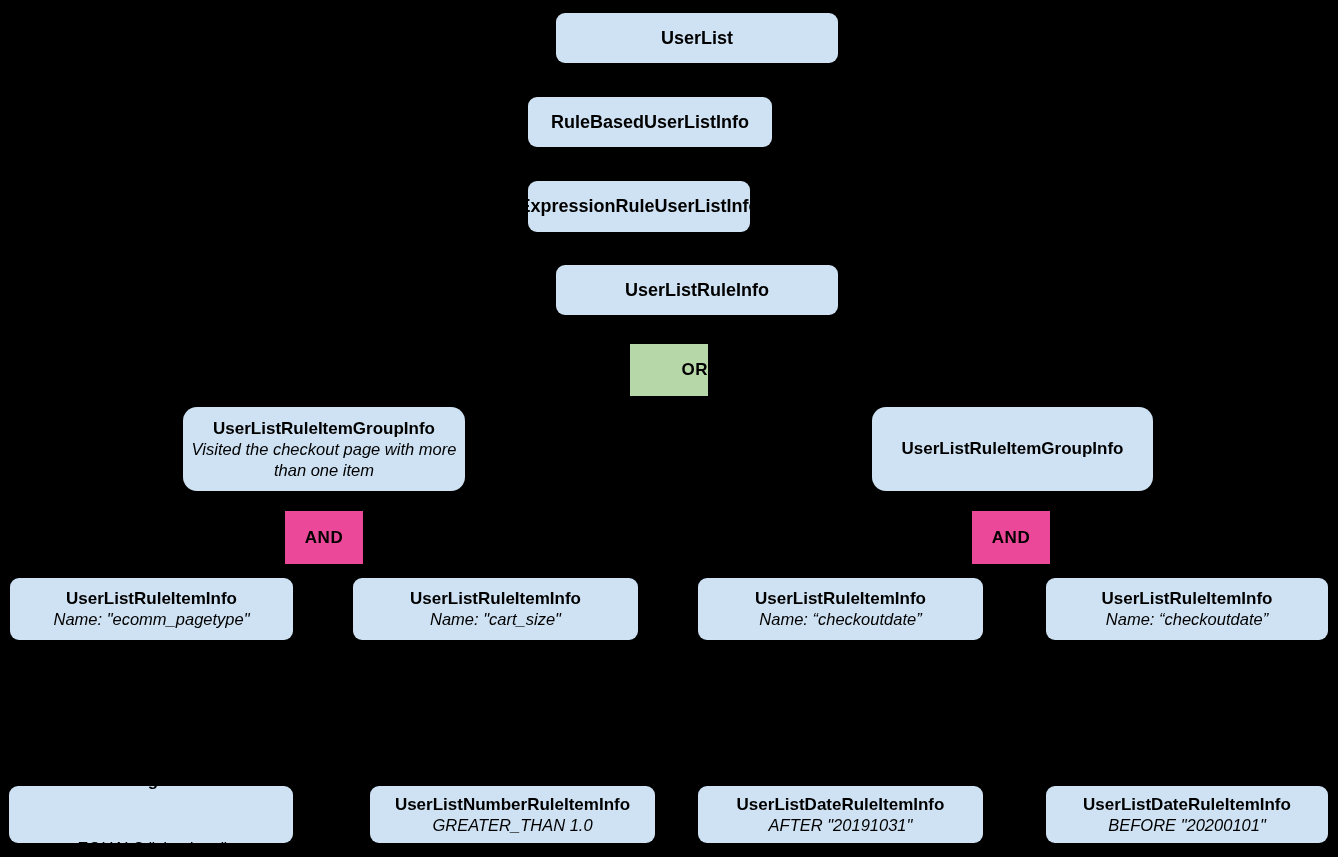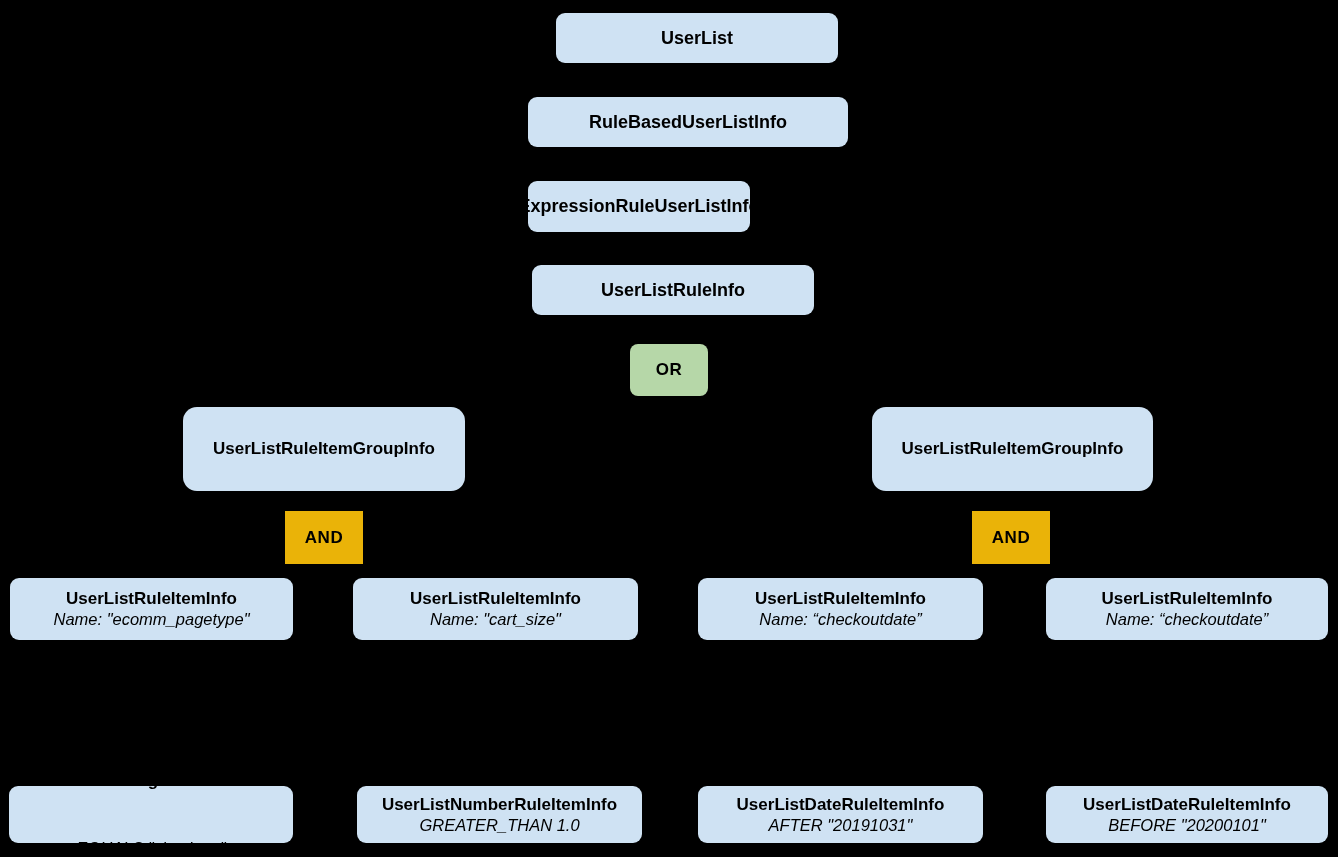--- a/index.html
+++ b/index.html
@@ -17,63 +17,64 @@
     display: flex;
     flex-direction: column;
     align-items: center;
     justify-content: center;
     text-align: center;
     box-sizing: border-box;
     line-height: 1.25;
   }
   .blue  { background: #cfe2f3; border-radius: 9px; }
   .group { border-radius: 14px; margin-top: 24px; }
-  .op    { background: #b6d7a8; border-radius: 8px; }
-  .op-and{ background: #eab308; border-radius: 0; }
+  .op    { background: #b6d7a8; border-radius: 0; align-items: flex-end; }
+  .op-and{ background: #ec4899; border-radius: 0; }
   .title    { font-weight: bold; font-size: 18px; }
   .title-sm { font-weight: bold; font-size: 17px; }
   .subtitle { font-style: italic; font-size: 16.5px; padding: 0 8px; }
   .op-label { font-weight: bold; font-size: 17px; letter-spacing: 0.5px; }
   .arrowhead {
     position: absolute;
     background: #000000;
   }
   .arrowhead.left  { clip-path: polygon(0% 85%, 100% 0%, 100% 35%, 45% 100%); }
   .arrowhead.right { clip-path: polygon(100% 85%, 0% 0%, 0% 35%, 55% 100%); }
 </style>
 </head>
 <body>
 
 <div id="canvas">
 
   <div class="node blue" style="left:528px; top:13px; width:282px; height:50px;margin-left:28px;">
     <div class="title">UserList</div>
   </div>
 
-  <div class="node blue" style="left:528px; top:97px; width:320px; height:50px;align-items:center;">
+  <div class="node blue" style="left:528px; top:97px; width:244px; height:50px;align-items:center;">
     <div class="title">RuleBasedUserListInfo</div>
   </div>
 
   <div class="node blue" style="left:528px; top:181px; width:222px; height:51px;">
     <div class="title">ExpressionRuleUserListInfo</div>
   </div>
 
-  <div class="node blue" style="left:532px; top:265px; width:282px; height:50px;">
+  <div class="node blue" style="left:556px; top:265px; width:282px; height:50px;">
     <div class="title">UserListRuleInfo</div>
   </div>
 
   <div class="node op" style="left:630px; top:344px; width:78px; height:52px;">
     <div class="op-label">OR</div>
   </div>
 
   <div class="arrowhead left" style="left:326px; top:374px; width:32px; height:13px;"></div>
   <div class="arrowhead right" style="left:981px; top:374px; width:32px; height:13px;"></div>
 
   <div class="node blue group" style="left:183px; top:383px; width:282px; height:84px;">
     <div class="title-sm">UserListRuleItemGroupInfo</div>
+    <div class="subtitle">Visited the checkout page with more than one item</div>
   </div>
 
   <div class="node blue group" style="left:872px; top:383px; width:281px; height:84px;">
     <div class="title-sm">UserListRuleItemGroupInfo</div>
   </div>
 
   <div class="node op-and" style="left:285px; top:511px; width:78px; height:53px;">
     <div class="op-label">AND</div>
   </div>
 
@@ -99,21 +100,21 @@
   <div class="node blue" style="left:1046px; top:578px; width:282px; height:62px;">
     <div class="title-sm">UserListRuleItemInfo</div>
     <div class="subtitle">Name: “checkoutdate”</div>
   </div>
 
   <div class="node blue" style="left:9px; top:786px; width:284px; height:57px;gap:47px;">
     <div class="title-sm">UserListStringRuleItemInfo</div>
     <div class="subtitle">EQUALS "checkout"</div>
   </div>
 
-  <div class="node blue" style="left:357px; top:786px; width:285px; height:57px;">
+  <div class="node blue" style="left:370px; top:786px; width:285px; height:57px;">
     <div class="title-sm">UserListNumberRuleItemInfo</div>
     <div class="subtitle">GREATER_THAN 1.0</div>
   </div>
 
   <div class="node blue" style="left:698px; top:786px; width:285px; height:57px;">
     <div class="title-sm">UserListDateRuleItemInfo</div>
     <div class="subtitle">AFTER "20191031"</div>
   </div>
 
   <div class="node blue" style="left:1046px; top:786px; width:282px; height:57px;">

